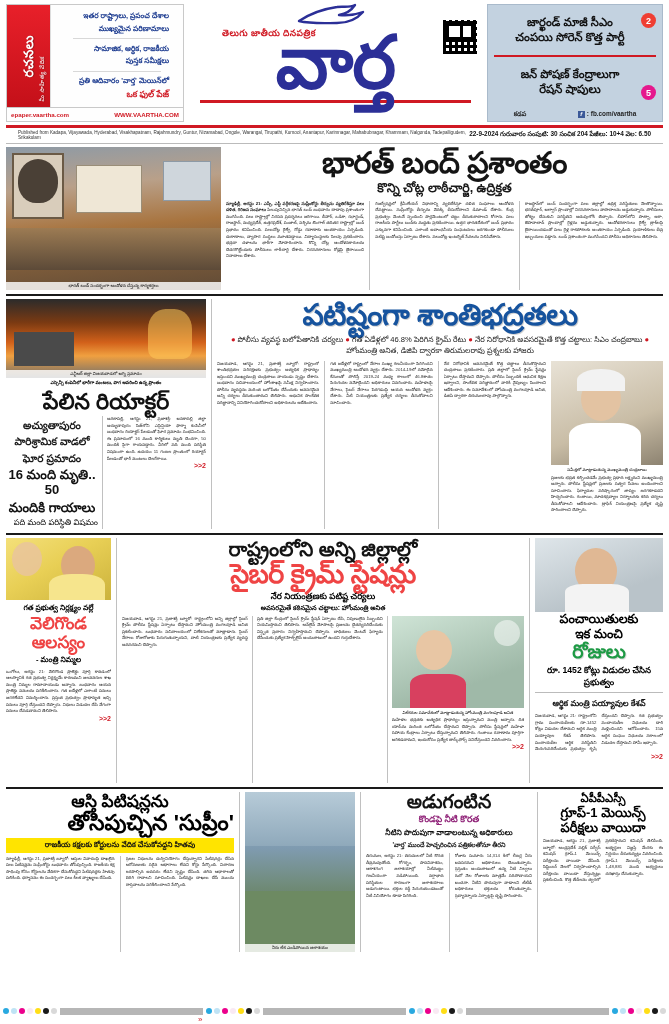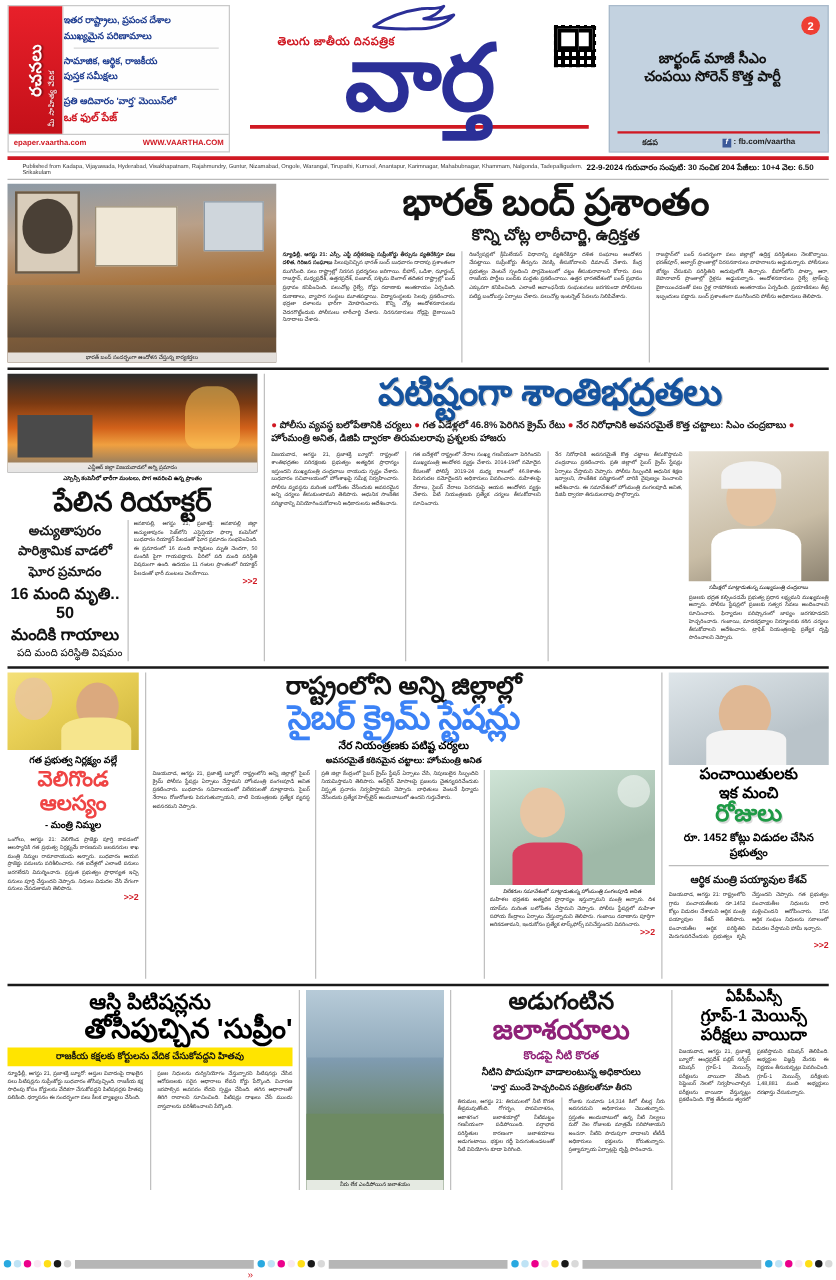--- a/index.html
+++ b/index.html
@@ -27,22 +27,22 @@
   .promo-vert span {
     writing-mode: vertical-rl; transform: rotate(180deg);
     color: #fff; font-weight: bold; font-size: 13px; letter-spacing: .5px;
     text-shadow: 0 1px 1px rgba(0,0,0,.35); padding: 2px;
     white-space: nowrap;
   }
   .promo-vert .sub {
     position:absolute; right:2px; bottom:4px; font-size:6px; color:#fff; font-weight:normal;
     writing-mode: vertical-rl; transform: rotate(180deg);
   }
-  .promo-lines { flex: 1; padding: 4px 0; display: flex; flex-direction: column;
-                 justify-content: space-evenly; text-align: left; }
+  .promo-lines { flex: 1; padding: 4px 14px; display: flex; flex-direction: column;
+                 justify-content: space-evenly; text-align: right; }
   .promo-lines .pl { font-size: 7.4px; color: #1b3a8f; font-weight: bold; line-height: 1.35; }
   .promo-lines .div { border-top: 1px solid #d8d8d8; margin: 2px 8px; }
   .promo-lines .red { color: #d01923; font-size: 8.6px; }
   .promo-foot { display: flex; justify-content: space-between; align-items: center;
                 border-top: 1px solid #c9c9c9; padding: 1px 4px; height: 14px; }
   .promo-foot span { font-size: 6.2px; font-weight: bold; color: #d01923; }
   .promo-foot .url { color: #d01923; }
 
   .mast-center { flex: 1; position: relative; display: flex; flex-direction: column;
                  align-items: center; justify-content: center; }
@@ -114,36 +114,36 @@
   .h2-left { font-size: 22px; font-weight: bold; color: #111; text-align: center;
              line-height: 1.06; margin-top: 4px; }
   .h2-left-sub { font-size: 10.5px; font-weight: bold; text-align: center; line-height: 1.25;
                  margin-top: 3px; color: #1a1a1a; }
   .h2-left-big { font-size: 13px; font-weight: bold; text-align: center; line-height: 1.2;
                  margin-top: 2px; color: #111; }
   .h2-left-small { font-size: 8.2px; font-weight: normal; text-align: right; margin-top: 2px; }
   .b2-right { flex: 1; display: flex; flex-direction: column; }
   .h2-blue { font-size: 30px; font-weight: bold; color: #16539e; text-align: center;
              line-height: 1.05; text-shadow: 1px 1px 0 rgba(0,0,0,.18); letter-spacing: -.5px; }
-  .bullets { font-size: 7.6px; font-weight: bold; color: #1a1a1a; text-align: left;
+  .bullets { font-size: 7.6px; font-weight: normal; color: #1a1a1a; text-align: center;
              line-height: 1.5; margin-top: 4px; }
   .bullets .dot { color: #d01923; }
   .b2-cols { display: flex; gap: 5px; flex: 1; margin-top: 4px; }
 
   
   .blk3 { display: flex; gap: 5px; height: 245px; margin-top: 2px; }
   .b3-left { width: 105px; display:flex; flex-direction:column; }
   .b3-left .photo { height: 62px; }
   .h3-l-k { font-size: 7.4px; font-weight: bold; text-align: center; margin-top: 3px; }
   .h3-l-big { font-size: 17px; font-weight: bold; color: #ef4444; text-align: center;
               line-height: 1.1; margin-top: 1px; }
   .h3-l-sub { font-size: 7.6px; font-weight: bold; text-align: center; margin-top: 2px; }
   .b3-mid { flex: 1; display: flex; flex-direction: column; }
   .h3-k { font-size: 20px; font-weight: bold; color: #141414; text-align: center; line-height: 1.1; }
-  .h3-red { font-size: 27px; font-weight: bold; color: #3b82f6; text-align: center;
+  .h3-red { font-size: 27px; font-weight: bold; color: #ef4444; text-align: center;
             line-height: 1.08; letter-spacing: -.5px; }
   .h3-sub { font-size: 8.6px; font-weight: bold; text-align: center; margin-top: 2px; }
   .b3-right { width: 128px; display: flex; flex-direction: column; }
   .b3-right .photo { height: 74px; }
   .h3-r1 { font-size: 12.5px; font-weight: bold; text-align: center; line-height: 1.2; }
   .h3-r-green { font-size: 19px; font-weight: bold; color: #1e9a45; text-align: center;
                 line-height: 1.1; text-shadow: 1px 1px 0 rgba(0,0,0,.15); }
   .h3-r2 { font-size: 8.6px; font-weight: bold; text-align: center; margin-top: 3px; }
   .h3-r3 { font-size: 8.2px; font-weight: bold; text-align: center; color: #111; margin-top: 3px; }
 
@@ -216,20 +216,25 @@
       <div class="qr"></div>
     </div>
 
     <div class="right-box">
       <div class="rb-item">
         <div class="t">జార్ఖండ్ మాజీ సీఎం</div>
         <div class="t">చంపయి సోరెన్ కొత్త పార్టీ</div>
         <div class="pg-badge b1">2</div>
       </div>
       <div class="rb-div"></div>
+      <div class="rb-item">
+        <div class="t">జన్ పోషణ్ కేంద్రాలుగా</div>
+        <div class="t">రేషన్ షాపులు</div>
+        <div class="pg-badge b2">5</div>
+      </div>
       <div class="rb-foot">
         <span>కడప</span>
         <span><i class="fb-ico">f</i><span>: fb.com/vaartha</span></span>
       </div>
     </div>
   </div>
 
   <div class="red-rule"></div>
   <div class="pubbar">
     <div>Published from Kadapa, Vijayawada, Hyderabad, Visakhapatnam, Rajahmundry, Guntur, Nizamabad, Ongole, Warangal, Tirupathi, Kurnool, Anantapur, Karimnagar, Mahabubnagar, Khammam, Nalgonda, Tadepalligudem, Srikakulam</div>
@@ -421,21 +426,20 @@
     <div class="b4-b photo" style="background:linear-gradient(180deg,#9fb8c9 0%,#7f9bb0 35%,#6f8a76 60%,#55694f 100%);">
       <div style="position:absolute;left:0;top:0;right:0;height:34%;background:linear-gradient(180deg,#b7cbd8,#8fa9bb);"></div>
       <div style="position:absolute;left:0;bottom:0;right:0;height:38%;background:#6d8a62;"></div>
       <div class="cap">నీరు లేక ఎండిపోయిన జలాశయం</div>
     </div>
 
     <div class="v-divider"></div>
 
     <div class="b4-c">
       <div class="h4-c1">అడుగంటిన</div>
-      <div class="h4-c2">జలాశయాలు</div>
       <div class="h4-c3">కొండపై నీటి కొరత</div>
       <div class="h4-c4">నీటిని పొదుపుగా వాడాలంటున్న అధికారులు</div>
       <div class="h4-c5">'వార్త' ముందే హెచ్చరించిన పత్రికలతోనూ తీరని</div>
       <div style="display:flex;gap:5px;flex:1;margin-top:3px;">
         <div style="flex:1;">
             <div class="body-text">తిరుమల, ఆగస్టు 21: తిరుమలలో నీటి కొరత తీవ్రమవుతోంది. గోగర్భం, పాపవినాశనం, ఆకాశగంగ జలాశయాల్లో నీటిమట్టం గణనీయంగా పడిపోయింది. వర్షాభావ పరిస్థితుల కారణంగా జలాశయాలు అడుగంటాయి. భక్తుల రద్దీ పెరుగుతుండటంతో నీటి వినియోగం కూడా పెరిగింది.</div>
           </div>
         <div class="v-divider"></div>
         <div style="flex:1;">
             <div class="body-text">రోజుకు సుమారు 14,314 కిలో లీటర్ల నీరు అవసరమని అధికారులు చెబుతున్నారు. ప్రస్తుతం అందుబాటులో ఉన్న నీటి నిల్వలు మరో నెల రోజులకు మాత్రమే సరిపోతాయని అంచనా. నీటిని పొదుపుగా వాడాలని టీటీడీ అధికారులు భక్తులను కోరుతున్నారు. ప్రత్యామ్నాయ ఏర్పాట్లపై దృష్టి సారించారు.</div>

